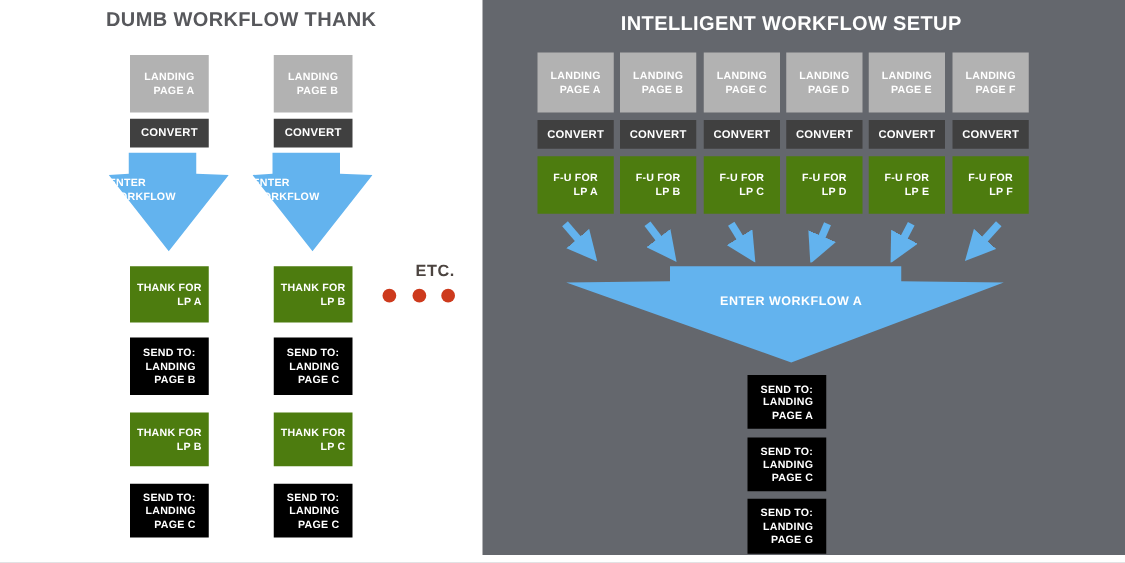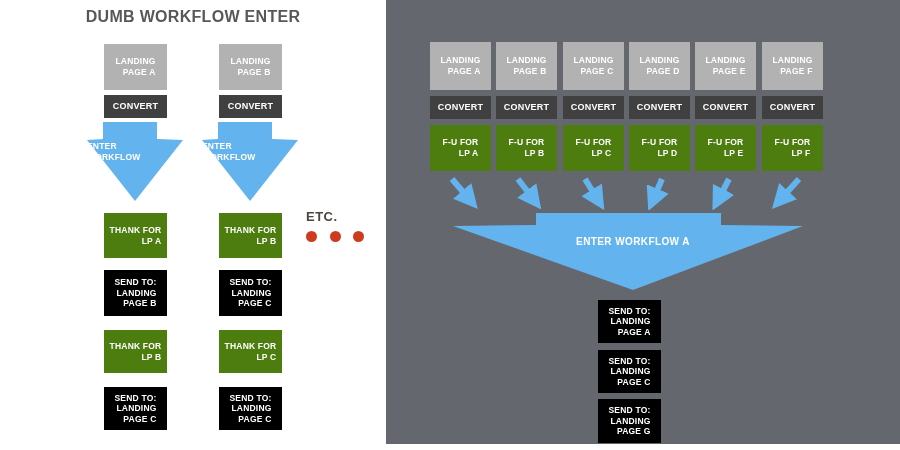--- a/index.html
+++ b/index.html
@@ -29,36 +29,36 @@
   .arrow-svg{position:absolute;display:block;}
   .arrow-label{
     position:absolute;color:#ffffff;font-weight:700;
     font-size:8.5px;line-height:1.26;white-space:pre-line;letter-spacing:.2px;
   }
   .funnel-label{
     position:absolute;left:0;top:236px;width:494px;text-align:center;
     color:#ffffff;font-weight:700;font-size:10px;letter-spacing:.4px;
   }
   .etc-label{
-    position:absolute;left:306px;top:209px;width:58px;text-align:left;
+    position:absolute;left:306px;top:209px;width:58px;text-align:right;
     color:#4c4440;font-weight:700;font-size:13px;letter-spacing:.5px;
   }
   .etc-dots{
     position:absolute;left:306px;top:230px;width:58px;height:12px;
     display:flex;justify-content:space-between;align-items:center;
   }
   .dot{width:11px;height:11px;border-radius:50%;background:#cd3a1d;}
 </style>
 </head>
 <body>
 
 <div class="canvas">
 
   <section>
-    <div class="title title-left">DUMB WORKFLOW ENTER</div>
+    <div class="title title-left">DUMB WORKFLOW THANK</div>
 
     <div class="box gray" style="left:104px;top:44px;width:63px;height:46px">LANDING
 PAGE A</div>
     <div class="box blue" style="left:104px;top:95px;width:63px;height:23px">CONVERT</div>
     <svg class="arrow-svg" style="left:87px;top:122px" width="96" height="80" viewBox="0 0 96 80">
       <polygon points="16,0 70,0 70,17 96,18 48,79 0,18 16,17" fill="#63b3ee"></polygon>
     </svg>
     <div class="arrow-label" style="left:87px;top:141px;width:96px">ENTER
 WORKFLOW
 A</div>
@@ -95,20 +95,21 @@
 
     <div class="etc-label">ETC.</div>
     <div class="etc-dots">
       <span class="dot"></span>
       <span class="dot"></span>
       <span class="dot"></span>
     </div>
   </section>
 
   <section class="panel-right">
+    <div class="title title-right">INTELLIGENT WORKFLOW SETUP</div>
 
     <div class="box gray" style="left:44px;top:42px;width:61px;height:48px">LANDING
 PAGE A</div>
     <div class="box blue" style="left:44px;top:96px;width:61px;height:23px">CONVERT</div>
     <div class="box salmon" style="left:44px;top:125px;width:61px;height:46px">F-U FOR
 LP A</div>
 
     <div class="box gray" style="left:110px;top:42px;width:61px;height:48px">LANDING
 PAGE B</div>
     <div class="box blue" style="left:110px;top:96px;width:61px;height:23px">CONVERT</div>

